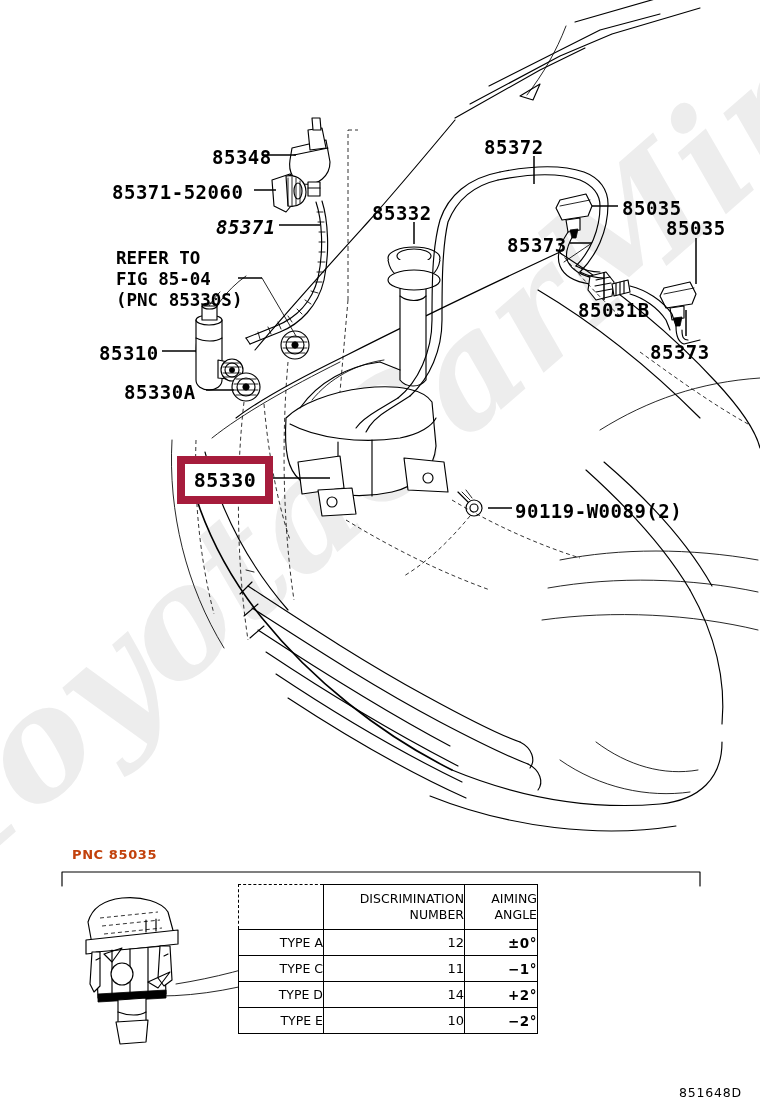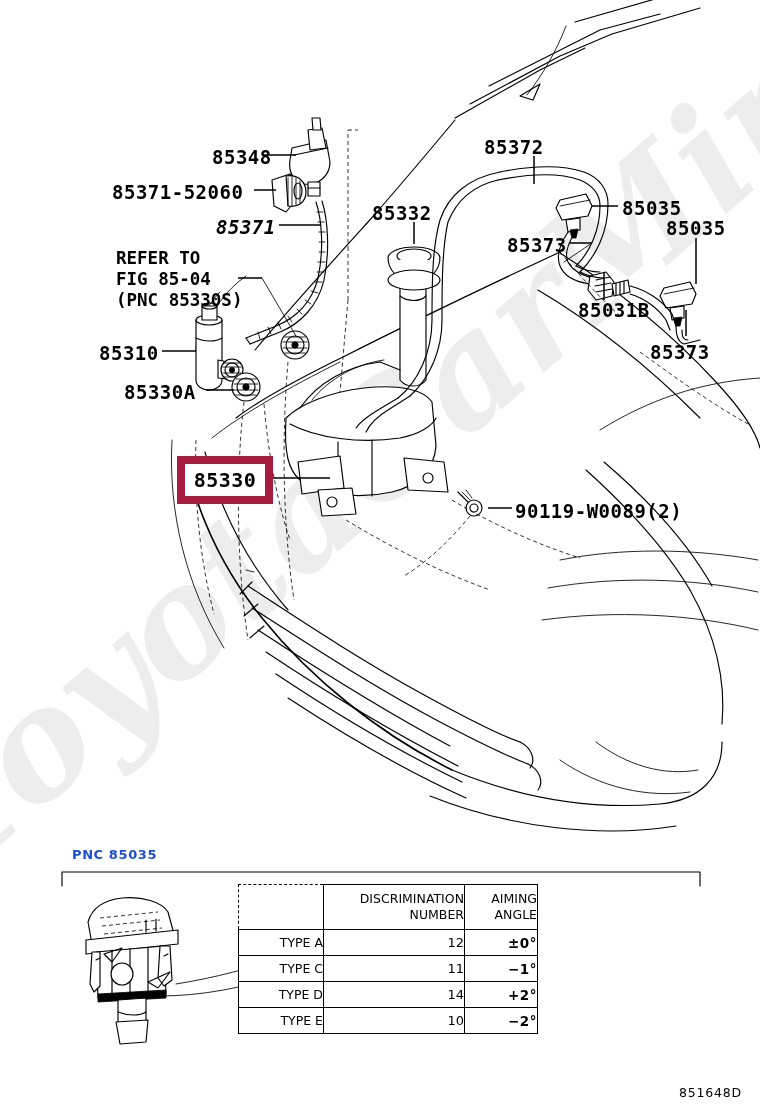--- a/index.html
+++ b/index.html
@@ -127,21 +127,21 @@
   
   #detail-label {
     position: absolute;
     z-index: 4;
     left: 72px;
     top: 847px;
     font-family: "DejaVu Sans", sans-serif;
     font-weight: 700;
     font-size: 13px;
     letter-spacing: 0.6px;
-    color: #1d4ed8;
+    color: #c2410c;
   }
   #spec-table {
     position: absolute;
     z-index: 4;
     left: 238px;
     top: 884px;
     border-collapse: collapse;
     font-family: "DejaVu Sans", sans-serif;
     font-size: 12.5px;
     color: #000000;

